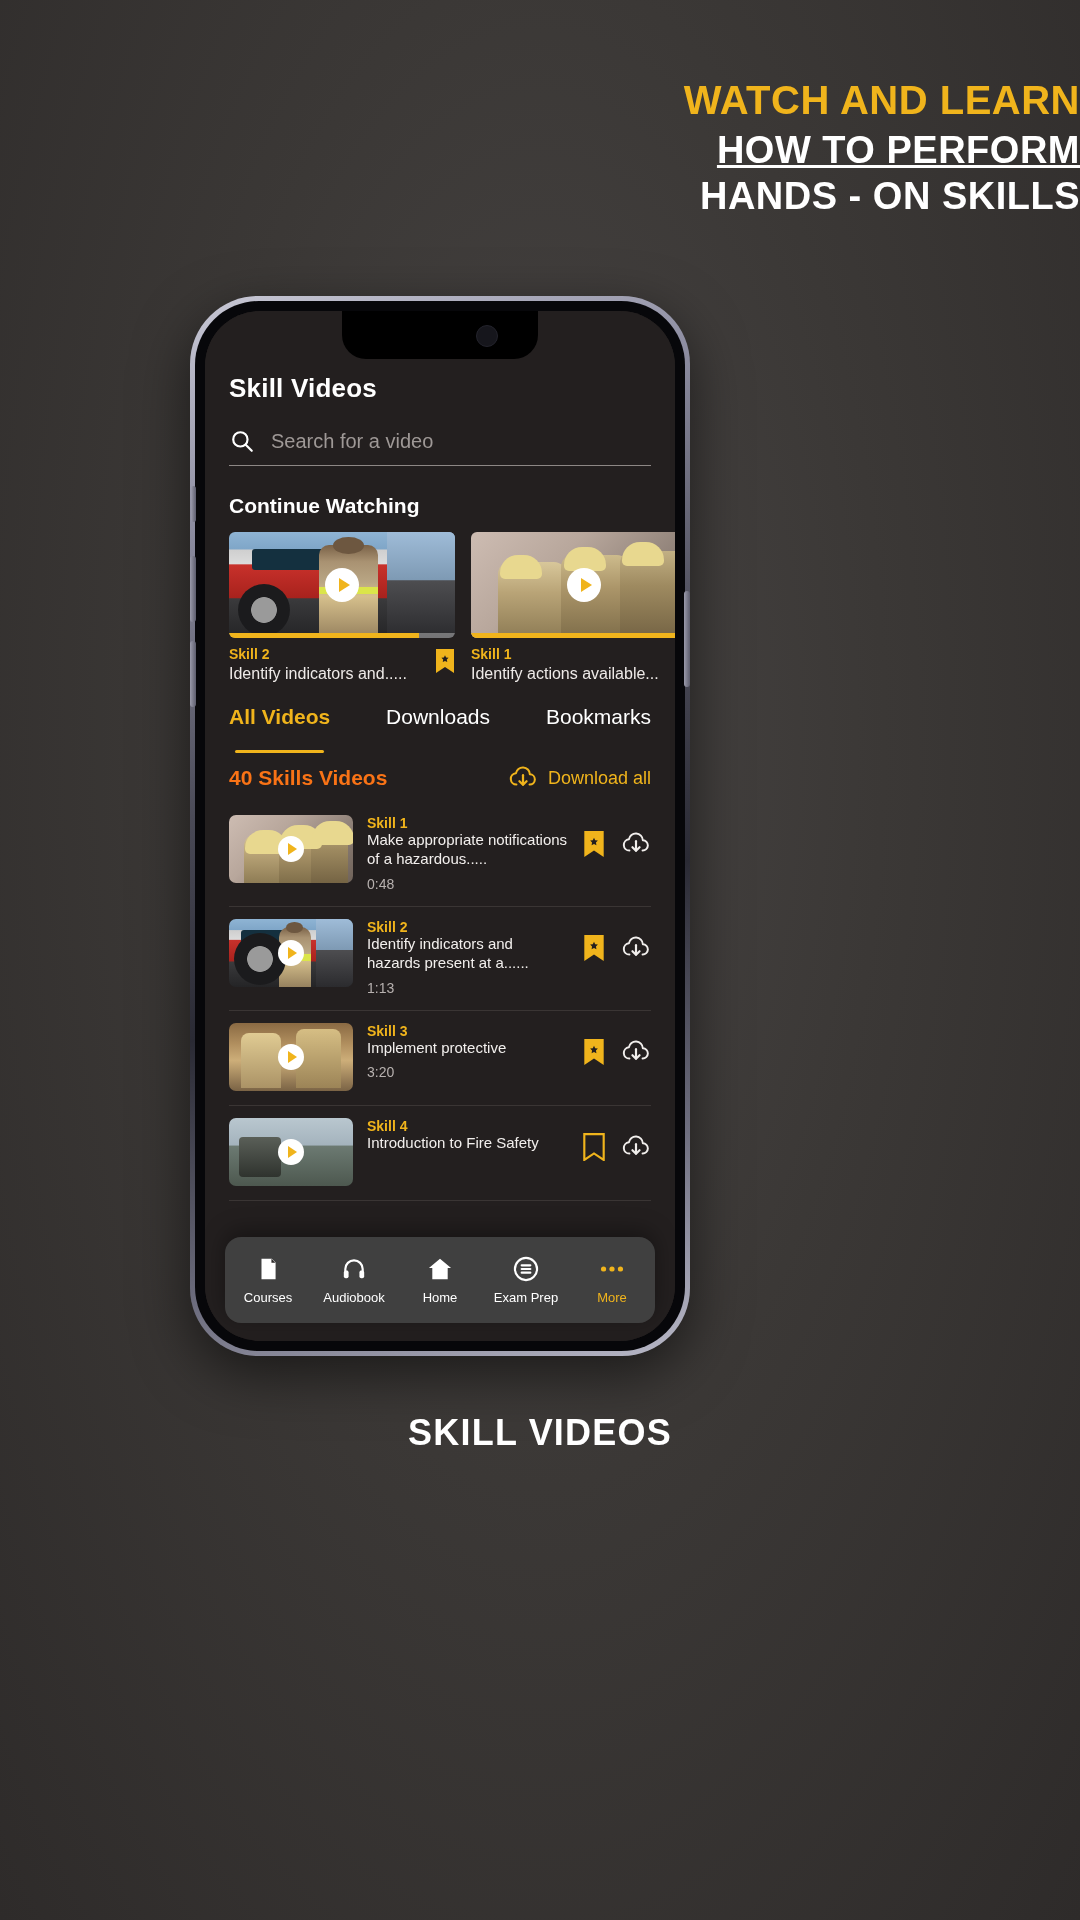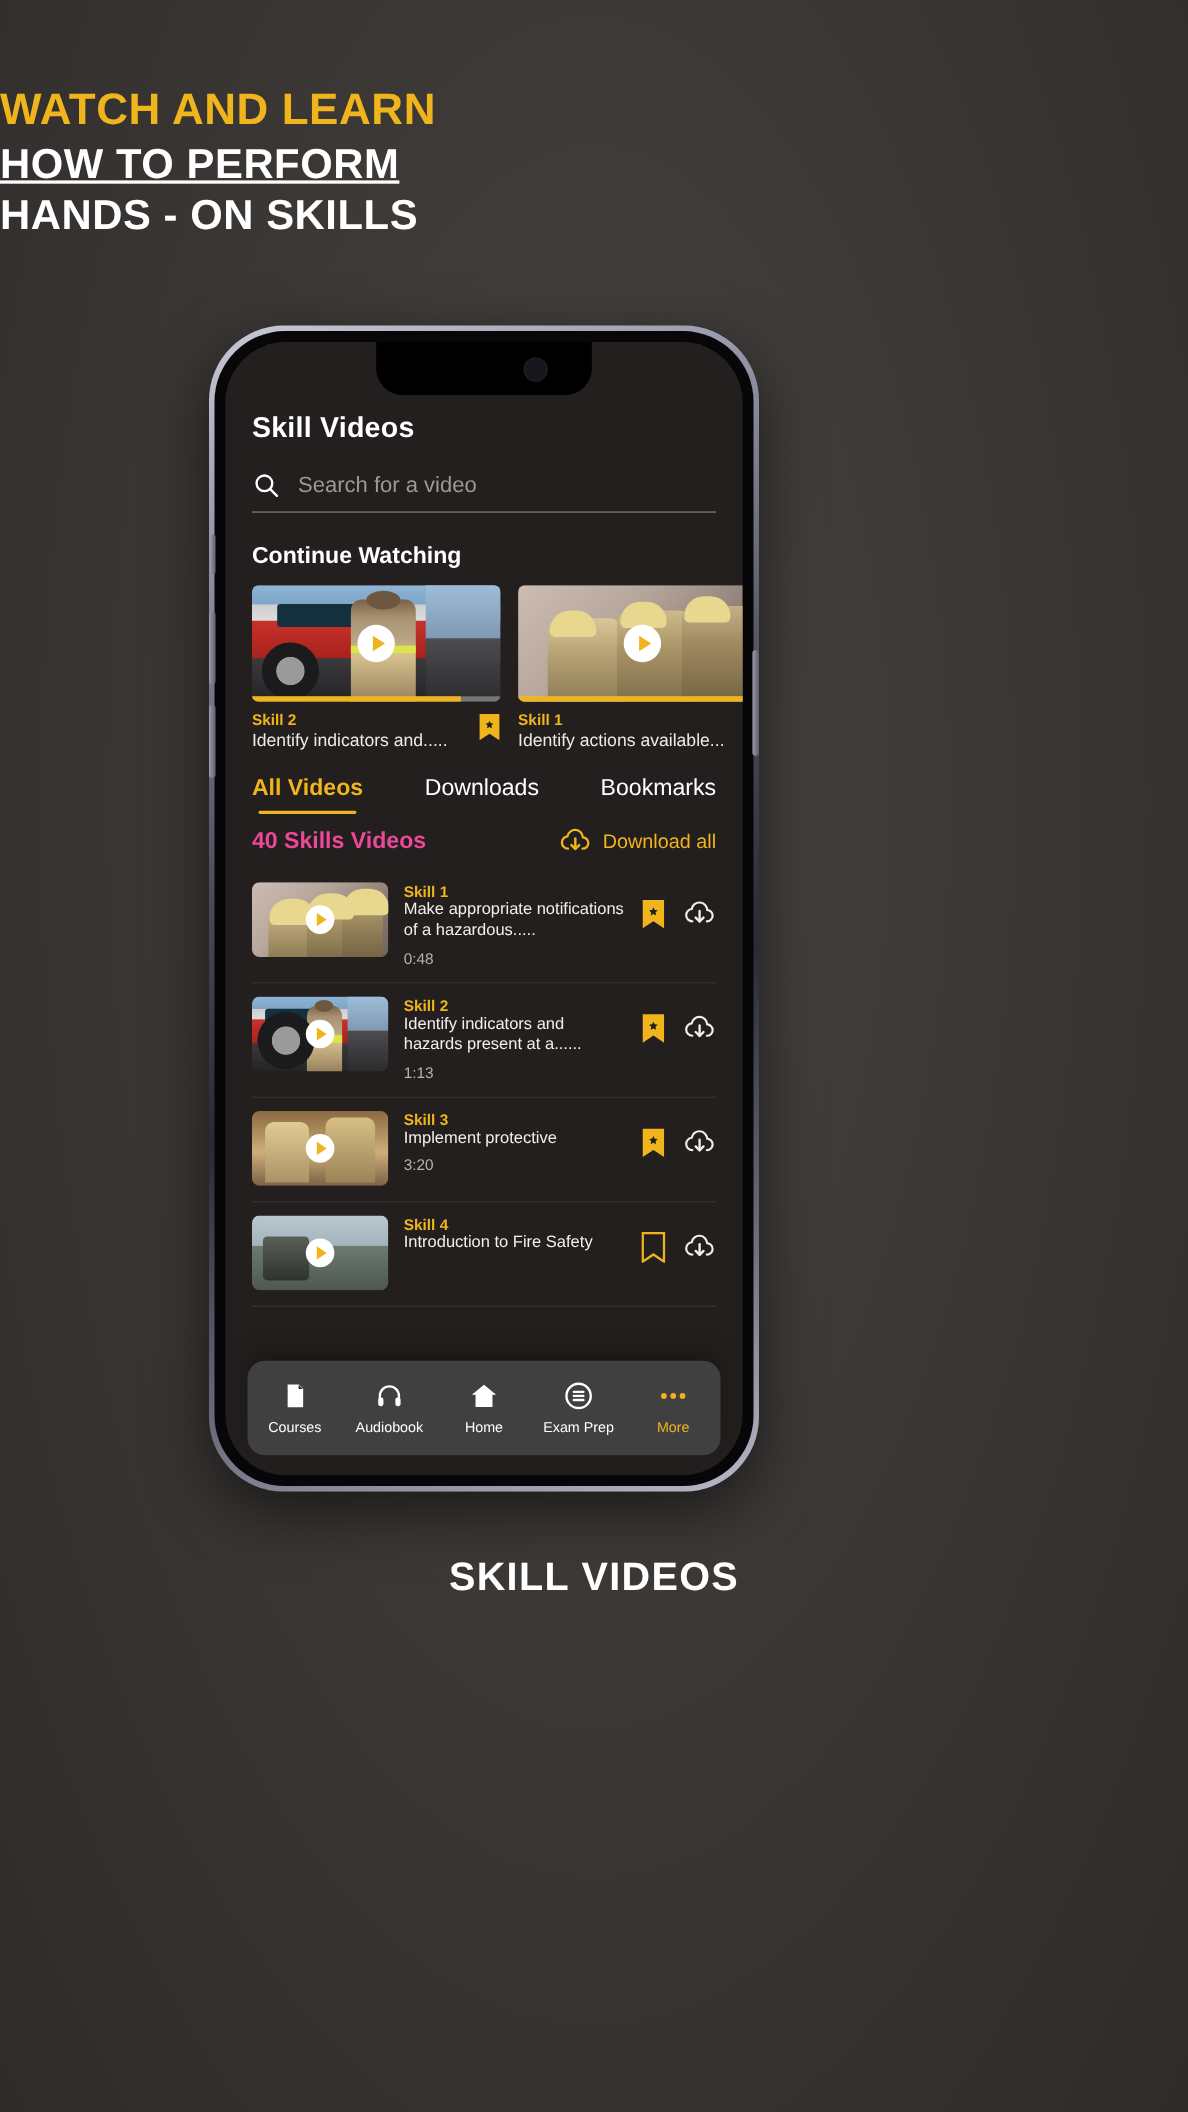--- a/index.html
+++ b/index.html
@@ -10,21 +10,21 @@
   }
   body {
     background: radial-gradient(ellipse at 50% 38%, #474443 0%, #3b3836 45%, #2e2b2a 100%);
     position: relative;
   }
 
   
   .promo {
     position: absolute;
     top: 76px; left: 0; right: 0;
-    text-align: left;
+    text-align: right;
   }
   .promo-line1 {
     font-size: 40px; font-weight: 700; letter-spacing: .5px;
     color: #f0b41c; line-height: 1.22;
   }
   .promo-line2, .promo-line3 {
     font-size: 38px; font-weight: 700; letter-spacing: .5px;
     color: #ffffff; line-height: 1.22;
   }
   .promo-line2 { margin-top: 2px; text-decoration: underline; }
@@ -198,32 +198,32 @@
   .cw-meta { margin-top: 8px; position: relative; padding-right: 28px; }
   .cw-skill { font-size: 14px; font-weight: 700; color: #f0b41c; }
   .cw-desc  { margin-top: 3px; font-size: 16px; color: #eeeae8; white-space: nowrap; overflow: hidden; }
   .cw-bm { position: absolute; right: 0; top: 2px; width: 20px; height: 26px; }
 
   
   .tabs {
     margin-top: 22px; display: flex; align-items: flex-start;
     justify-content: space-between;
   }
-  .tab { font-size: 21px; color: #ffffff; position: relative; padding-bottom: 11px; }
+  .tab { font-size: 21px; color: #ffffff; position: relative; padding-bottom: 24px; }
   .tab.active { color: #f0b41c; font-weight: 600; }
   .tab.active::after {
     content: ""; position: absolute; left: 6px; right: 6px; bottom: 0;
     height: 3px; background: #f0b41c; border-radius: 2px;
   }
 
   
   .list-head {
     margin-top: 10px; display: flex; align-items: center; justify-content: space-between;
   }
-  .list-count { font-size: 21px; font-weight: 700; color: #ec4899; }
+  .list-count { font-size: 21px; font-weight: 700; color: #f97316; }
   .dl-all { display: flex; align-items: center; gap: 10px; }
   .dl-all-label { font-size: 18px; color: #f0b41c; }
 
   
   .vid-list { margin-top: 10px; flex: 1; overflow: hidden; }
   .vid-item {
     display: flex; align-items: flex-start; gap: 14px;
     padding: 12px 0 14px;
     border-bottom: 1px solid #3a3534;
   }

